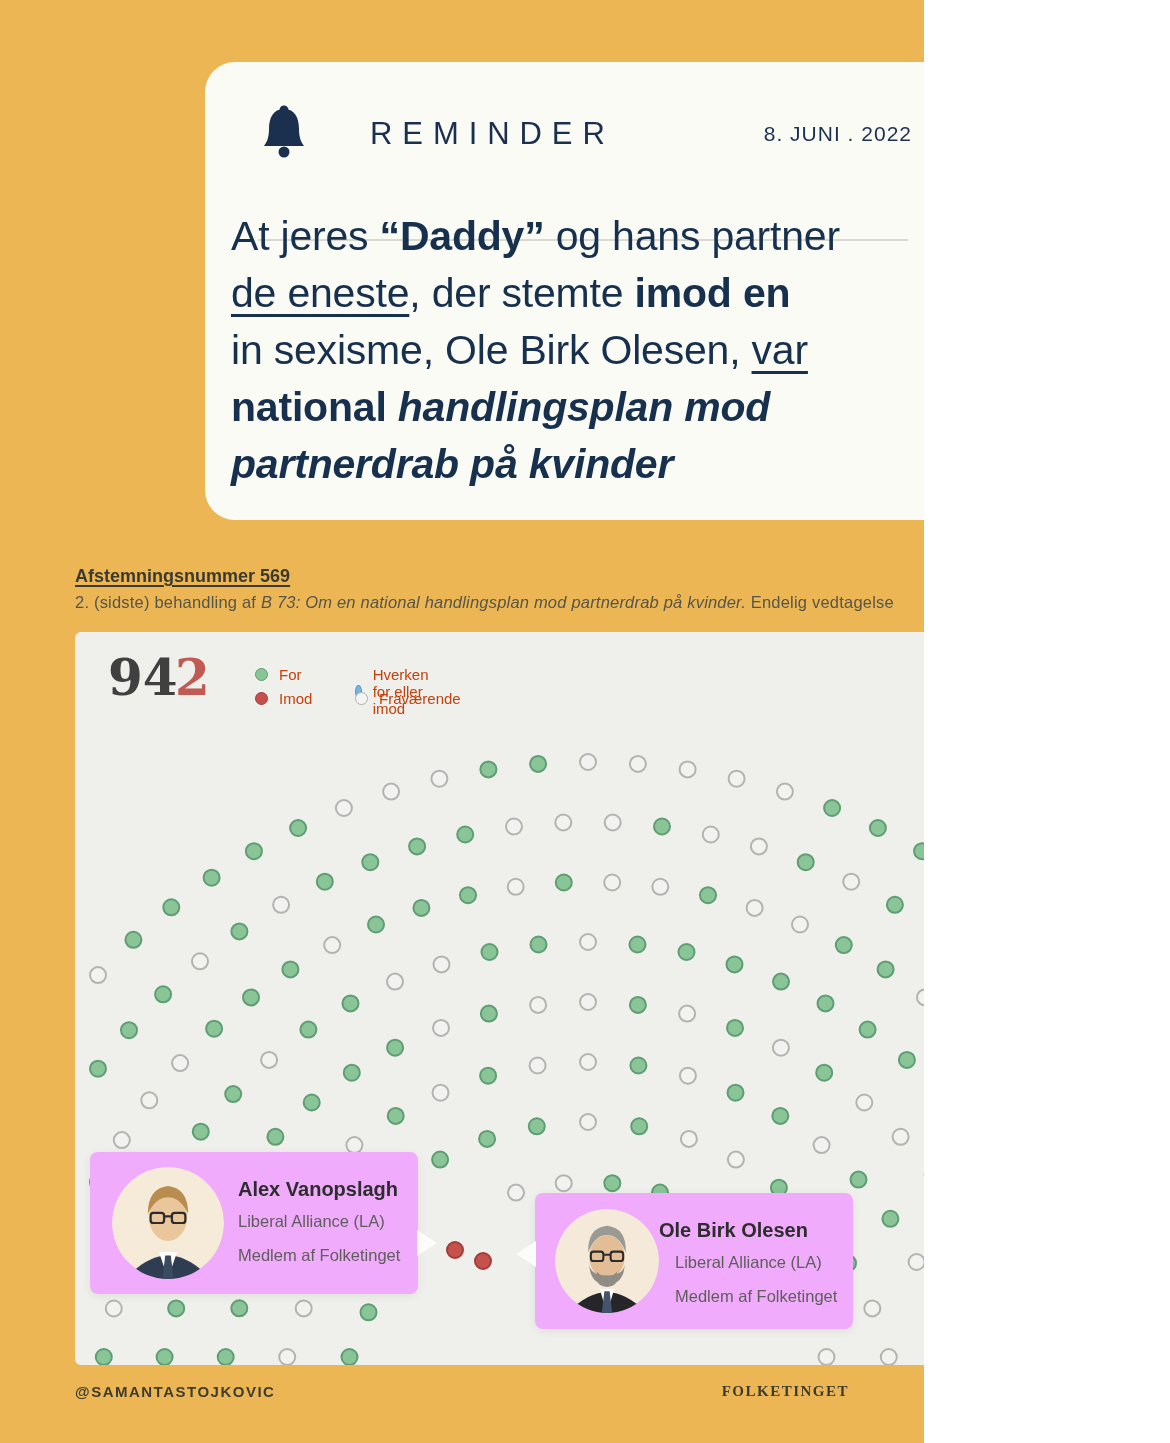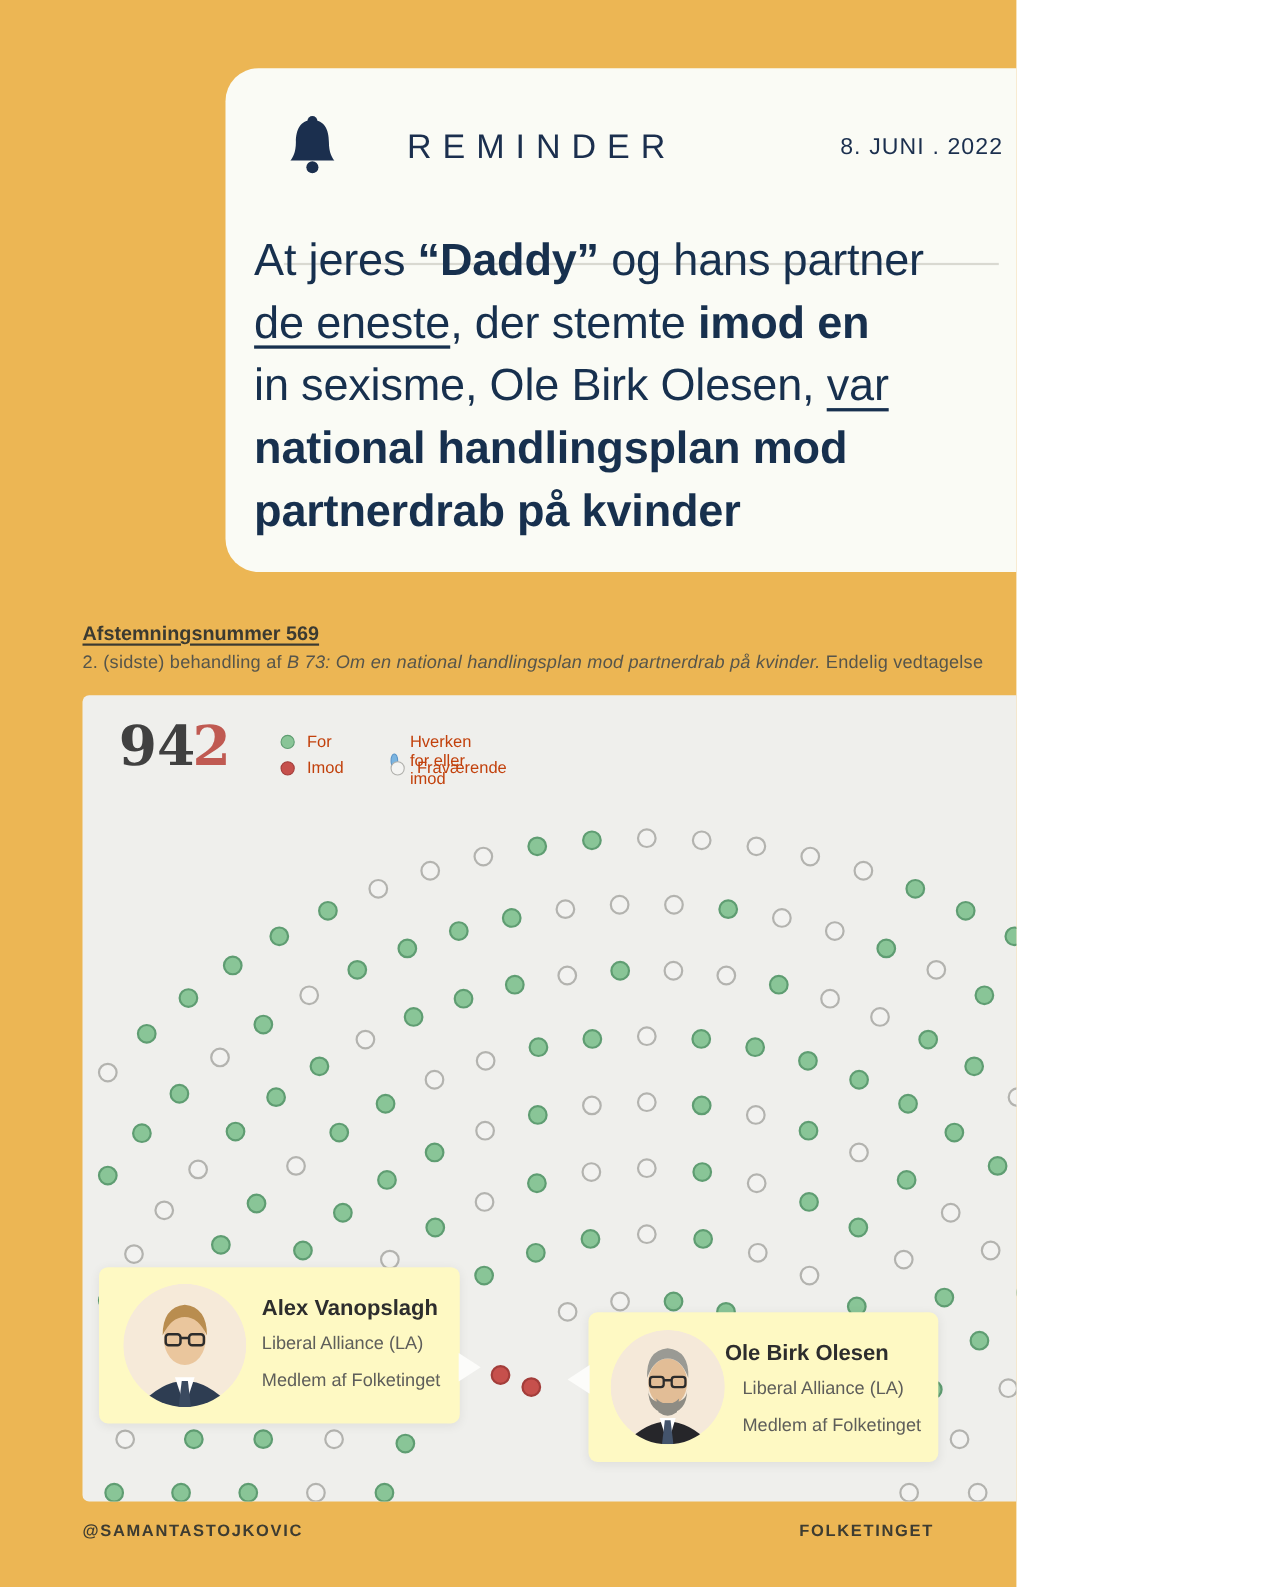--- a/index.html
+++ b/index.html
@@ -27,21 +27,21 @@
     position:absolute; left:53px; top:177px; width:650px; height:0;
     border-top:2px solid #d9d9d1;
   }
   .reminder-message{
     position:absolute; left:26px; top:146px; width:690px;
     font-size:41px; line-height:57px; color:#17304e; letter-spacing:-0.2px;
   }
   .msg-line{white-space:nowrap;}
   .seg-n{font-weight:400;}
   .seg-b{font-weight:700;}
-  .seg-bi{font-weight:700; }
+  .seg-bi{font-weight:700; font-style:italic;}
   .seg-u{font-weight:400; text-decoration:underline; text-decoration-thickness:2.5px; text-underline-offset:7px;}
   
   .vote-heading{
     position:absolute; left:75px; top:566px;
     font-size:18px; font-weight:700; color:#3b3a31;
     text-decoration:underline; text-decoration-thickness:1.5px; text-underline-offset:3px;
   }
   .vote-subline{
     position:absolute; left:75px; top:593px;
     font-size:16.5px; color:#56554b; letter-spacing:0.2px;
@@ -60,36 +60,36 @@
     position:absolute; left:100px; top:16px;
     font-family:"DejaVu Serif", serif; font-weight:700; font-size:50px; color:#c05a52;
   }
   .legend{position:absolute; left:180px; top:28px;}
   .legend-item{position:absolute; display:flex; align-items:center;}
   .legend-dot{width:13px; height:13px; border-radius:50%; border:1.5px solid #999; box-sizing:border-box; margin-right:11px;}
   .legend-label{font-size:15px; color:#c2410c;}
   #seats{position:absolute; left:0; top:0;}
   
   .tooltip-card{
-    position:absolute; background:#fef9c3; border-radius:8px;
+    position:absolute; background:#f0abfc; border-radius:8px;
     box-shadow:0 2px 10px rgba(0,0,0,0.07); z-index:5;
   }
   .tooltip-card .tail{position:absolute; width:0; height:0;}
   .avatar-wrap{position:absolute; border-radius:50%; overflow:hidden;}
   .tt-name{position:absolute; font-size:20px; font-weight:600; color:#2d2d2d;}
   .tt-party{position:absolute; font-size:16.5px; color:#5e5e5a;}
   .tt-role{position:absolute; font-size:16.5px; color:#5e5e5a;}
   
   .footer-left{
     position:absolute; left:75px; top:1383px;
     font-size:15px; font-weight:700; letter-spacing:1.5px; color:#3e3c31;
   }
   .footer-right{
     position:absolute; right:75px; top:1383px;
-    font-size:15px; font-weight:700; letter-spacing:1.5px; color:#3e3c31;
+    font-size:15px; font-weight:700; letter-spacing:1.5px; color:#3e3c31;font-family:Liberation Serif, serif;
   }
 </style>
 </head>
 <body>
 
 <div id="canvas">
 
   <div class="reminder-card">
     <div class="reminder-head">
       <svg class="bell" viewBox="0 0 42 56">

